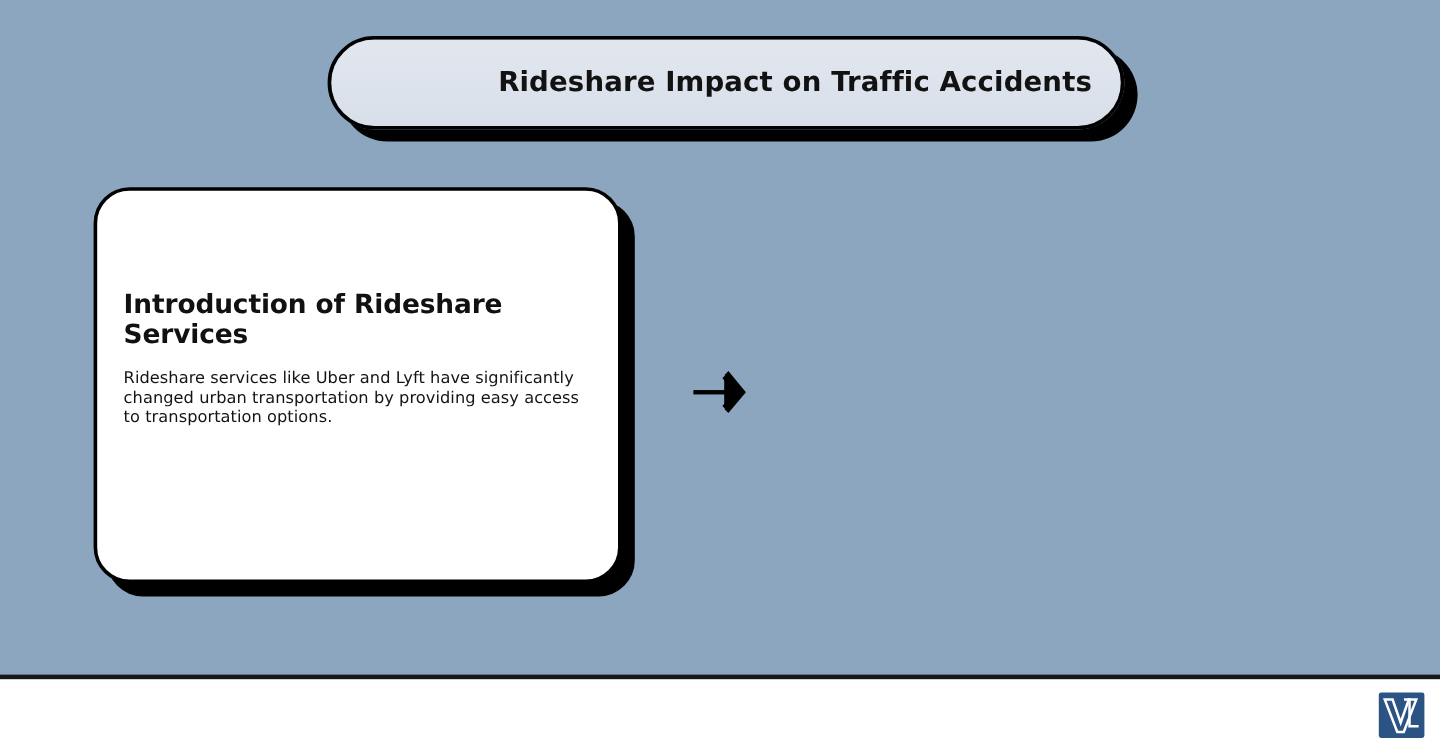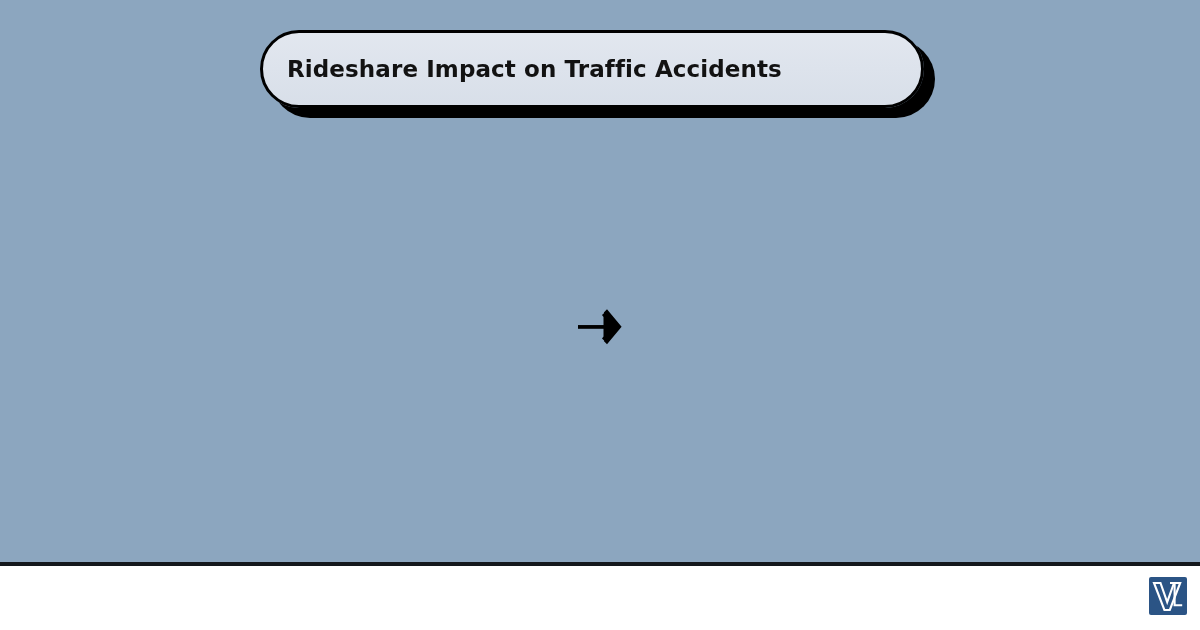--- a/index.html
+++ b/index.html
@@ -27,32 +27,32 @@
     left: 0;
     top: 0;
     width: 1200px;
     height: 562px;
     background: #8ca6bf;
   }
 
   
   .title-pill {
     position: absolute;
-    left: 260px;
+    left: 273px;
     top: 30px;
     width: 664px;
     height: 78px;
     box-sizing: border-box;
     border: 3px solid #000000;
     border-radius: 39px;
     background: linear-gradient(180deg, #e2e7ef 0%, #d8dfe9 100%);
     box-shadow: 11px 10px 0 0 #000000;
     display: flex;
     align-items: center;
-    justify-content: flex-start;
+    justify-content: flex-end;
     z-index: 5;
   }
   .title-pill-text {
     font-size: 23px;
     font-weight: bold;
     color: #121212;
     letter-spacing: 0.1px;
     text-align: center;
     line-height: 1.15;
     padding: 0 24px;
@@ -155,20 +155,26 @@
 <body>
 
 <div id="canvas">
 
   <div class="stage"></div>
 
   <div class="title-pill">
     <div class="title-pill-text">Rideshare Impact on Traffic Accidents</div>
   </div>
 
+  <div class="card" id="card-left">
+    <div class="card-inner">
+      <div class="card-heading">Introduction of Rideshare Services</div>
+      <div class="card-body">Rideshare services like Uber and Lyft have significantly changed urban transportation by providing easy access to transportation options.</div>
+    </div>
+  </div>
 
   <div class="arrow-connector">
     <svg viewBox="0 0 52 48" xmlns="http://www.w3.org/2000/svg" aria-hidden="true">
       <path d="M6 22.2 H31.5 V14.0 L30.0 12.0 L33.2 9.0 L48.0 23.6 L33.2 38.6 L30.0 35.4 L31.5 33.4 V25.6 H6 Z" fill="#000000"></path>
       <path d="M6 22.2 H34 V25.6 H6 Z" fill="#000000"></path>
       <path d="M31.8 9.4 L35.0 6.2 L49.6 23.8 L35.0 41.2 L31.8 38.0 L43.6 23.8 Z" fill="#000000"></path>
     </svg>
   </div>
 
 

